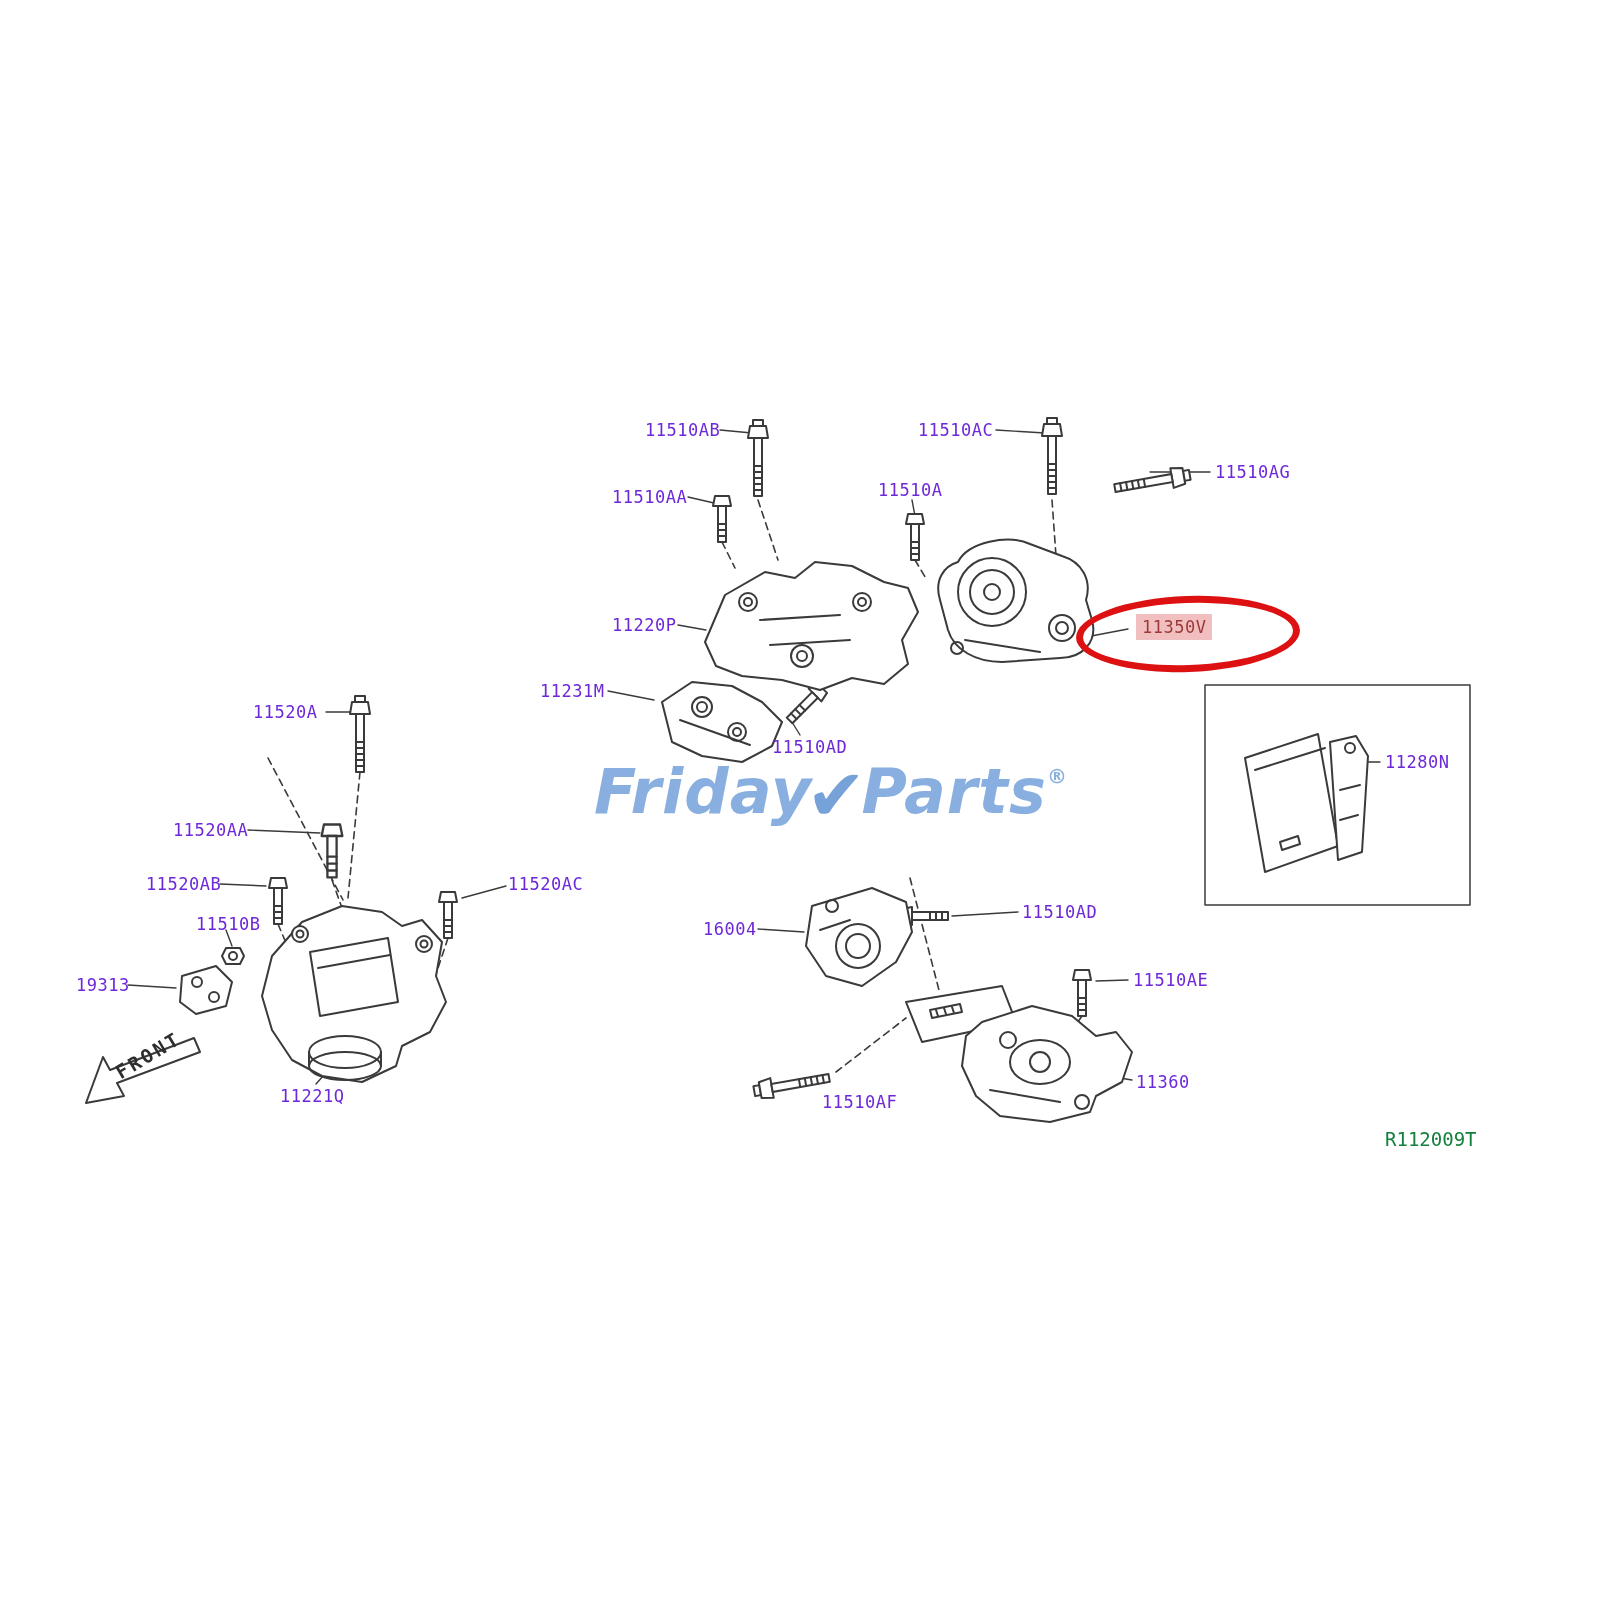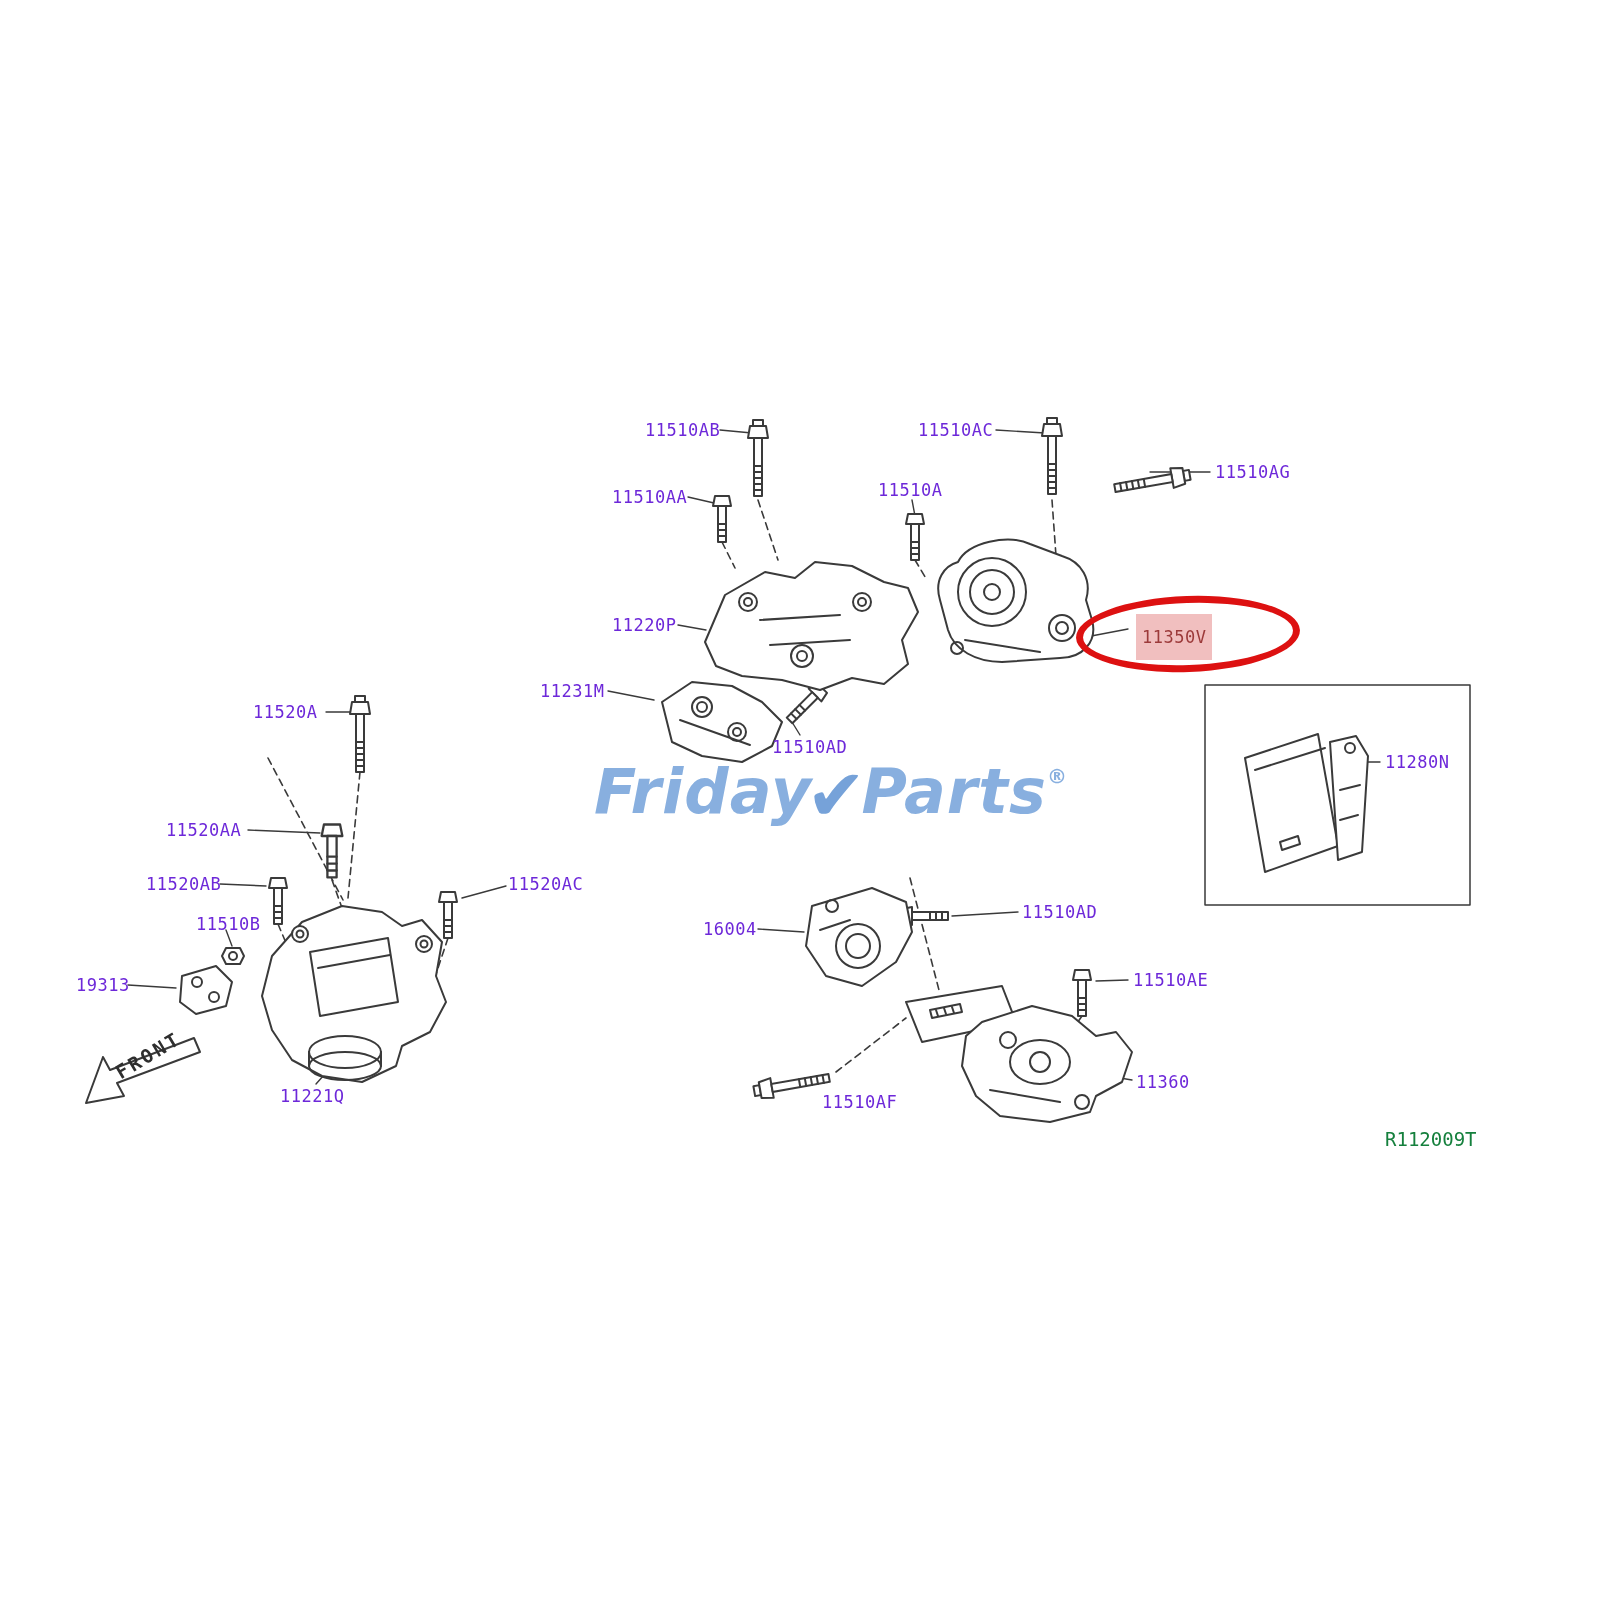--- a/index.html
+++ b/index.html
@@ -1,21 +1,21 @@
 <!DOCTYPE html>
 <html><head>
 <meta charset="utf-8">
 <style>
   html,body{margin:0;padding:0}
   body{width:1600px;height:1600px;background:#ffffff;position:relative;overflow:hidden;
        font-family:"DejaVu Sans Mono","Liberation Mono",monospace;}
   #stage{position:absolute;inset:0}
   svg#art{position:absolute;left:0;top:0;z-index:1}
   .plabel{position:absolute;font-size:17px;letter-spacing:.5px;color:#6d28d9;white-space:nowrap;z-index:3}
-  .plabel.hl{background:#f1bfbf;color:#9c3a3a;padding:13px 6px}
+  .plabel.hl{background:#f1bfbf;color:#9c3a3a;padding:3px 6px}
   #red-oval{position:absolute;left:1076px;top:596px;width:210px;height:62px;
             border:7px solid #dd1111;border-radius:50%;z-index:4;transform:rotate(-2deg)}
   #watermark{position:absolute;left:594px;top:746px;z-index:2;
              font-family:"DejaVu Sans","Liberation Sans",sans-serif;
              font-style:italic;font-weight:bold;font-size:62px;color:#7ea9dd;
              letter-spacing:1px;opacity:.92;text-shadow:0 1px 0 #ffffff}
   #watermark .check{display:inline-block;transform:translateY(7px);font-size:72px;margin:0 -6px;color:#6b9bd6;font-style:normal}
   #watermark sup{font-size:20px;vertical-align:30px}
   #front-label{position:absolute;left:112px;top:1044px;transform:rotate(-31deg);
                font-size:19px;font-weight:bold;letter-spacing:3px;color:#2e2e2e;z-index:3}
@@ -196,21 +196,21 @@
   <div class="plabel" style="left:918px;top:420px">11510AC</div>
   <div class="plabel" style="left:1215px;top:462px">11510AG</div>
   <div class="plabel" style="left:612px;top:487px">11510AA</div>
   <div class="plabel" style="left:878px;top:480px">11510A</div>
   <div class="plabel" style="left:612px;top:615px">11220P</div>
   <div class="plabel" style="left:540px;top:681px">11231M</div>
   <div class="plabel" style="left:772px;top:737px">11510AD</div>
   <div class="plabel hl" style="left:1136px;top:614px">11350V</div>
   <div class="plabel" style="left:1385px;top:752px">11280N</div>
   <div class="plabel" style="left:253px;top:702px">11520A</div>
-  <div class="plabel" style="left:166px;top:820px">11520AA</div>
+  <div class="plabel" style="left:173px;top:820px">11520AA</div>
   <div class="plabel" style="left:146px;top:874px">11520AB</div>
   <div class="plabel" style="left:196px;top:914px">11510B</div>
   <div class="plabel" style="left:76px;top:975px">19313</div>
   <div class="plabel" style="left:508px;top:874px">11520AC</div>
   <div class="plabel" style="left:280px;top:1086px">11221Q</div>
   <div class="plabel" style="left:703px;top:919px">16004</div>
   <div class="plabel" style="left:1022px;top:902px">11510AD</div>
   <div class="plabel" style="left:1133px;top:970px">11510AE</div>
   <div class="plabel" style="left:822px;top:1092px">11510AF</div>
   <div class="plabel" style="left:1136px;top:1072px">11360</div>

